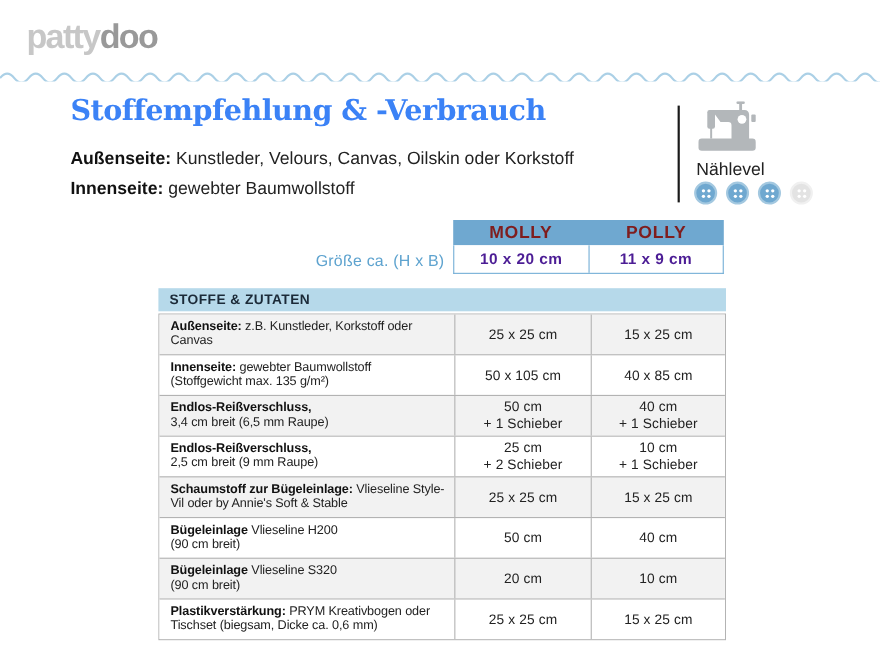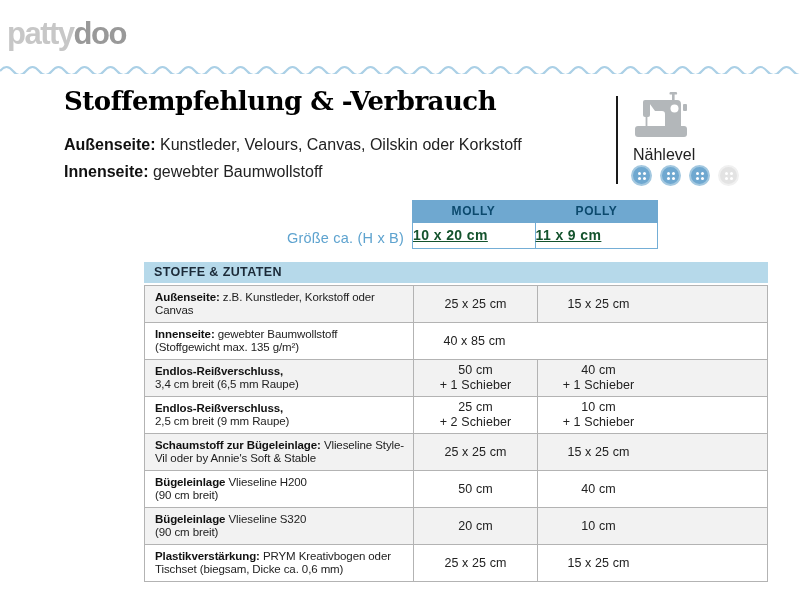--- a/index.html
+++ b/index.html
@@ -1,59 +1,59 @@
 <!DOCTYPE html>
 <html><head>
 <meta charset="utf-8">
 <style>
   html,body{margin:0;padding:0;}
   body{
     width:800px;height:600px;position:relative;background:#ffffff;
     font-family:"Liberation Sans",sans-serif;overflow:hidden;
   }
   
-  .logo{position:absolute;left:7px;top:16px;font-size:31px;font-weight:bold;
+  .logo{position:absolute;left:24px;top:16px;font-size:31px;font-weight:bold;
         letter-spacing:-1.5px;user-select:none;}
   .logo .p1{color:#c7c7c7;}
   .logo .p2{color:#999999;}
   
   .wave{position:absolute;left:0;top:59px;width:800px;height:15px;}
   .wave path{fill:none;stroke:#abd0e6;stroke-width:2;}
   
   .title{position:absolute;left:64px;top:86px;margin:0;
          font-family:"DejaVu Serif","Liberation Serif",serif;
-         font-size:26px;font-weight:bold;color:#000000;letter-spacing:-0.5px;}
+         font-size:26px;font-weight:bold;color:#3b82f6;letter-spacing:-0.5px;}
   .intro{position:absolute;left:64px;top:131px;font-size:16px;color:#222;
          line-height:27px;}
   .intro b{color:#111;}
   
   .vdivider{position:absolute;left:616px;top:96px;width:2px;height:88px;background:#1a1a1a;}
   .machine{position:absolute;left:633px;top:92px;}
   .nl-label{position:absolute;left:633px;top:146px;font-size:16px;color:#222;}
   .nl-buttons{position:absolute;left:631px;top:165px;display:flex;gap:8px;}
   .nl-btn{width:21px;height:21px;border-radius:50%;position:relative;
           background:#e3e3e3;border:2px solid #f0f0f0;box-sizing:border-box;}
   .nl-btn::after{content:"";position:absolute;left:5px;top:5px;width:3px;height:3px;
           border-radius:50%;background:#fff;
           box-shadow:5px 0 0 #fff,0 5px 0 #fff,5px 5px 0 #fff;}
   .nl-btn.on{background:#6fa8d0;border-color:#a3c8e0;}
   
   .size-table{position:absolute;left:412px;top:200px;width:246px;}
   .size-head{display:flex;background:#6fa8d0;height:23px;}
   .size-head .col{flex:1;text-align:center;line-height:23px;font-weight:bold;
-                  font-size:12px;color:#0c4a6e;letter-spacing:0.6px;}
+                  font-size:16px;color:#7f1d1d;letter-spacing:0.6px;}
   .size-vals{display:flex;height:26px;border:1px solid #74aed6;border-top:none;
              background:#fff;box-sizing:border-box;}
-  .size-vals .col{flex:1;text-align:left;line-height:24px;color:#14532d;
-                  font-weight:bold;font-size:14px;letter-spacing:0.4px;text-decoration:underline;}
+  .size-vals .col{flex:1;text-align:center;line-height:24px;color:#4c1d95;
+                  font-weight:bold;font-size:14px;letter-spacing:0.4px;}
   .size-vals .col + .col{border-left:1px solid #74aed6;}
   .size-label{position:absolute;left:240px;top:230px;width:164px;text-align:right;
               font-size:14.5px;color:#5ea3cf;letter-spacing:0.2px;}
   
-  .materials{position:absolute;left:144px;top:262px;width:624px;border-radius:19px;}
+  .materials{position:absolute;left:144px;top:262px;width:516px;border-radius:19px;}
   .caption{background:#b6d9ea;height:21px;line-height:21px;font-weight:bold;
            font-size:12.5px;color:#1b2a38;padding-left:10px;letter-spacing:0.4px;
            margin-bottom:2px;}
   .mtable{border:1px solid #b3b3b3;}
   .mrow{display:flex;min-height:36px;background:#fff;}
   .mrow:nth-child(odd){background:#f2f2f2;}
   .mrow + .mrow{border-top:1px solid #b3b3b3;}
   .cell{box-sizing:border-box;}
   .desc{width:268px;padding:4px 6px 4px 10px;font-size:11.5px;line-height:13.5px;
         color:#222;display:flex;flex-direction:column;justify-content:center;
@@ -132,20 +132,24 @@
         <div></div>
       </div>
     </div>
 
     <div class="mrow">
       <div class="cell desc">
         <div><b>Innenseite:</b><span> gewebter Baumwollstoff</span></div>
         <div>(Stoffgewicht max. 135 g/m²)</div>
       </div>
       <div class="cell val">
+        <div>50 x 105 cm</div>
+        <div></div>
+      </div>
+      <div class="cell val">
         <div>40 x 85 cm</div>
         <div></div>
       </div>
     </div>
 
     <div class="mrow">
       <div class="cell desc">
         <div><b>Endlos-Reißverschluss,</b><span></span></div>
         <div>3,4 cm breit (6,5 mm Raupe)</div>
       </div>

